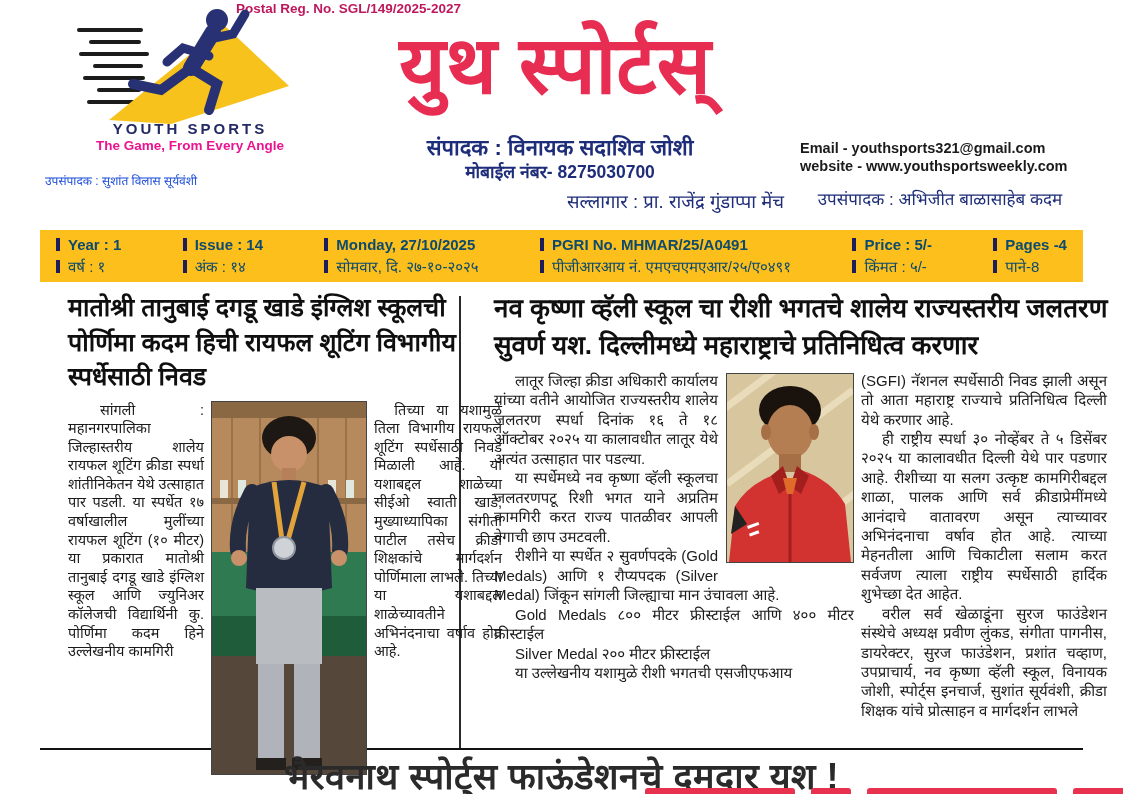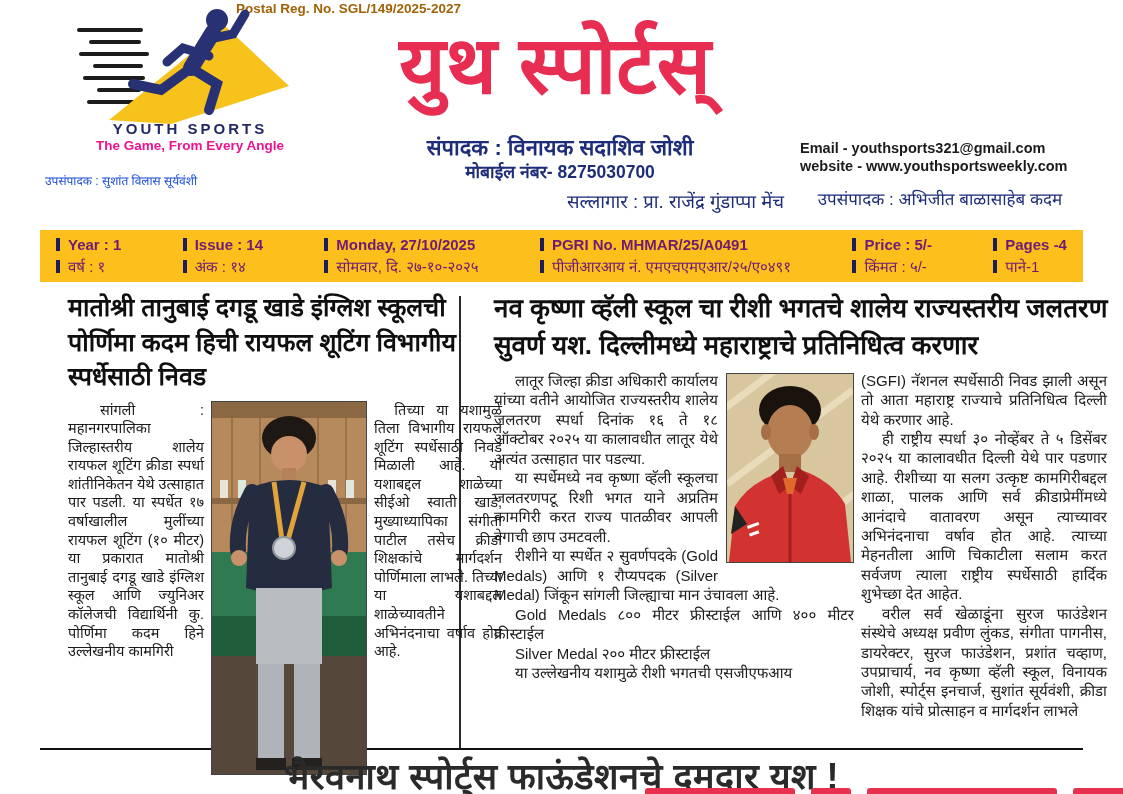--- a/index.html
+++ b/index.html
@@ -2,21 +2,21 @@
 <html><head>
 <meta charset="utf-8">
 <style>
   html,body{margin:0;padding:0;background:#888;}
   .page{
     position:relative; width:1123px; height:794px; background:#ffffff;
     overflow:hidden; font-family:"Liberation Sans","DejaVu Sans",sans-serif;
     color:#181818;
   }
   
-  .postal{position:absolute;left:236px;top:1px;font-size:13.5px;font-weight:bold;color:#a16207;}
+  .postal{position:absolute;left:236px;top:1px;font-size:13.5px;font-weight:bold;color:#be185d;}
   .logo{position:absolute;left:66px;top:4px;width:248px;text-align:center;}
   .logo svg{display:block;margin:0 auto;}
   .logo-name{font-size:15px;font-weight:bold;letter-spacing:3px;color:#232a63;margin-top:-6px;}
   .logo-tagline{font-size:13.5px;font-weight:bold;color:#ec1390;margin-top:1px;}
   .mast-title{position:absolute;left:295px;top:8px;width:520px;text-align:center;
     font-size:80px;line-height:1.45;font-weight:bold;color:#e82d52;white-space:nowrap;}
   .editor-line{position:absolute;left:340px;top:131px;width:440px;text-align:center;
     font-size:22px;font-weight:bold;color:#1e2d79;}
   .mobile-line{position:absolute;left:340px;top:159px;width:440px;text-align:center;
     font-size:17.5px;font-weight:bold;color:#1e2d79;}
@@ -24,21 +24,21 @@
     font-size:18.5px;color:#1e2d79;}
   .contact{position:absolute;left:800px;top:139px;width:290px;font-size:14.5px;
     font-weight:bold;color:#1b1b1b;line-height:1.25;}
   .deputy-left{position:absolute;left:45px;top:172px;font-size:12px;color:#1d4ed8;}
   .deputy-right{position:absolute;left:785px;top:187px;width:310px;text-align:center;
     font-size:17px;color:#1e2d79;}
   
   .infobar{position:absolute;left:40px;top:230px;width:1043px;height:52px;background:#fcbf1b;
     display:flex;justify-content:space-between;align-items:center;padding:0 16px;box-sizing:border-box;}
   .cell{display:flex;flex-direction:column;gap:3px;}
-  .cline{display:flex;align-items:center;font-size:15px;color:#701a75;white-space:nowrap;}
+  .cline{display:flex;align-items:center;font-size:15px;color:#0c4a6e;white-space:nowrap;}
   .cline.en{font-weight:bold;}
   .vbar{display:inline-block;width:4px;height:13px;background:#1d1d5c;margin-right:8px;flex:none;}
   
   .vdivider{position:absolute;left:459px;top:296px;width:2px;height:452px;background:#2a2a2a;}
   .hrule{position:absolute;left:40px;top:748px;width:1043px;height:2px;background:#111;}
   .article{position:absolute;top:290px;margin-left:26px;}
   .article-left{left:42px;width:415px;}
   .article-right{left:468px;width:615px;}
   .headline{font-weight:bold;color:#0f0f0f;}
   .article-left .headline{font-size:25px;line-height:1.38;}
@@ -160,21 +160,21 @@
           <span>किंमत : ५/-</span>
         </div>
     </div>
     <div class="cell">
       <div class="cline en">
           <span class="vbar"></span>
           <span>Pages -4</span>
         </div>
       <div class="cline mr">
           <span class="vbar"></span>
-          <span>पाने-1</span>
+          <span>पाने-8</span>
         </div>
     </div>
   </div>
 
   <div class="vdivider"></div>
   <div class="hrule"></div>
 
   <div class="article article-left">
     <div class="headline">मातोश्री तानुबाई दगडू खाडे इंग्लिश स्कूलची पोर्णिमा कदम हिची रायफल शूटिंग विभागीय स्पर्धेसाठी निवड</div>
     <div class="body-row">

